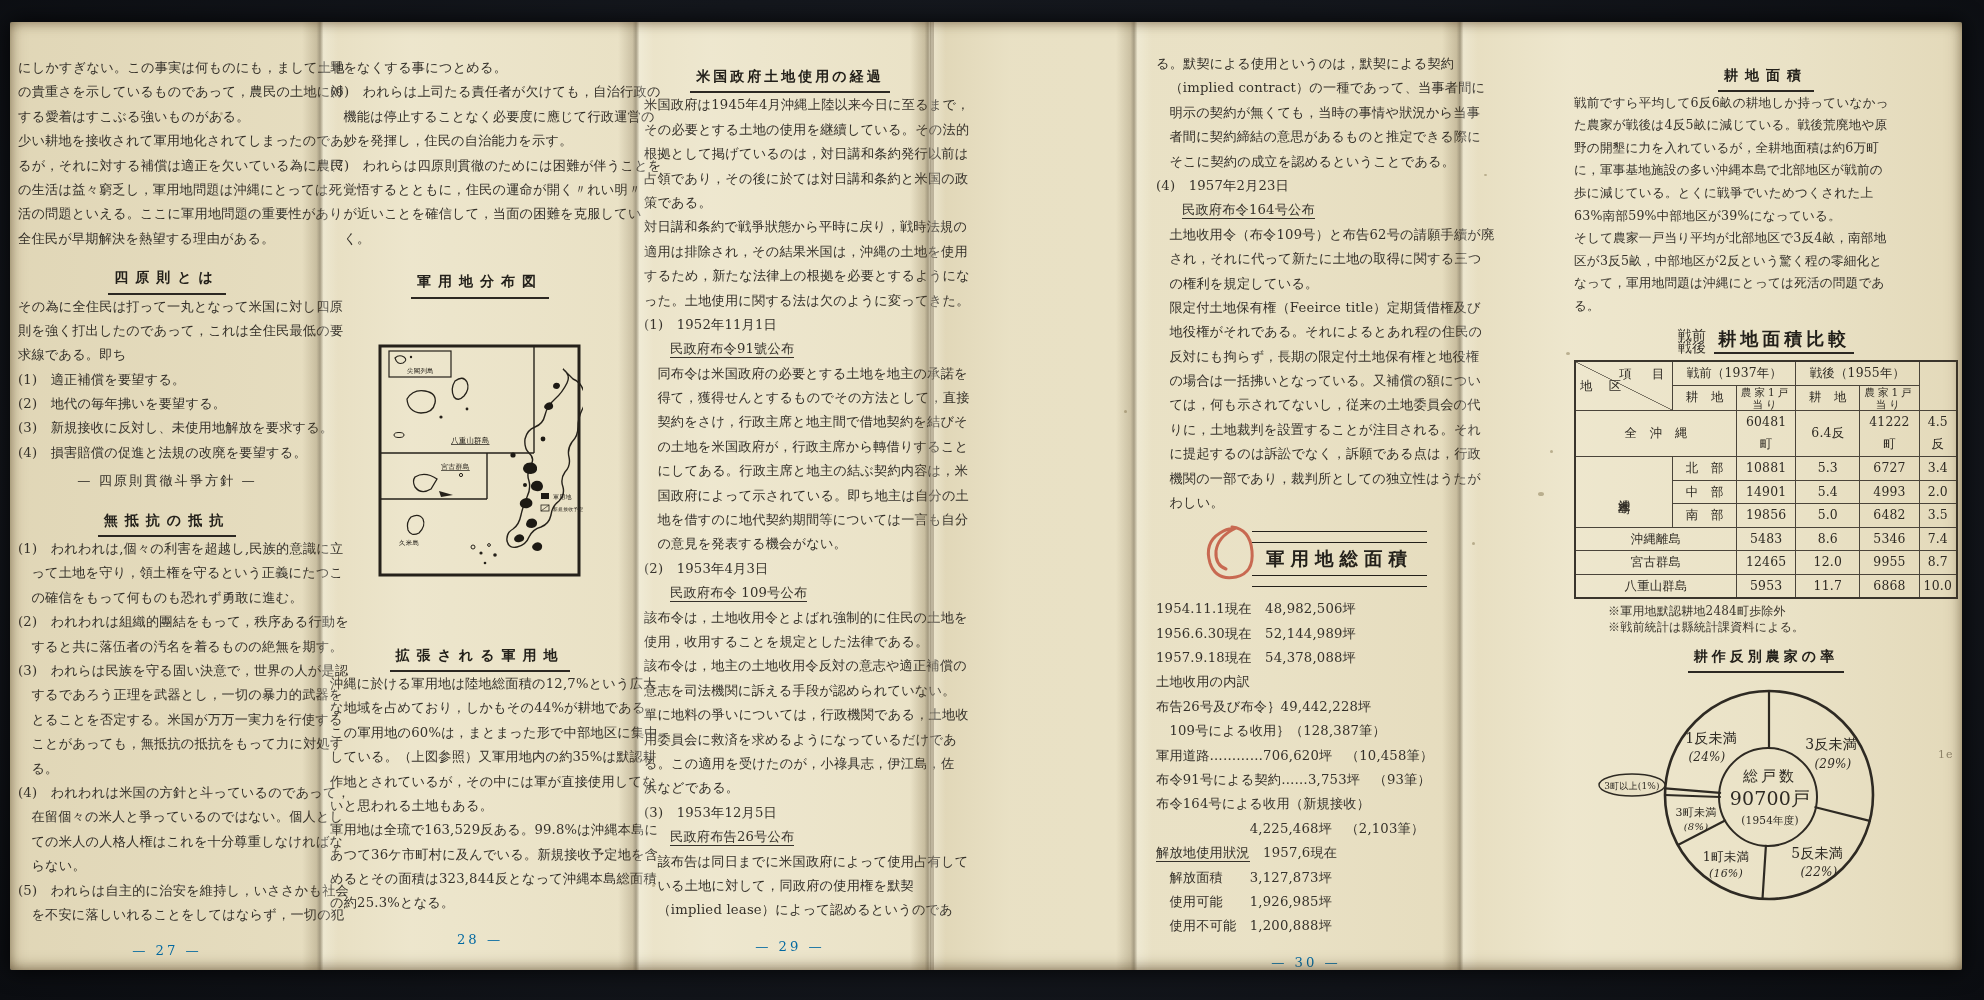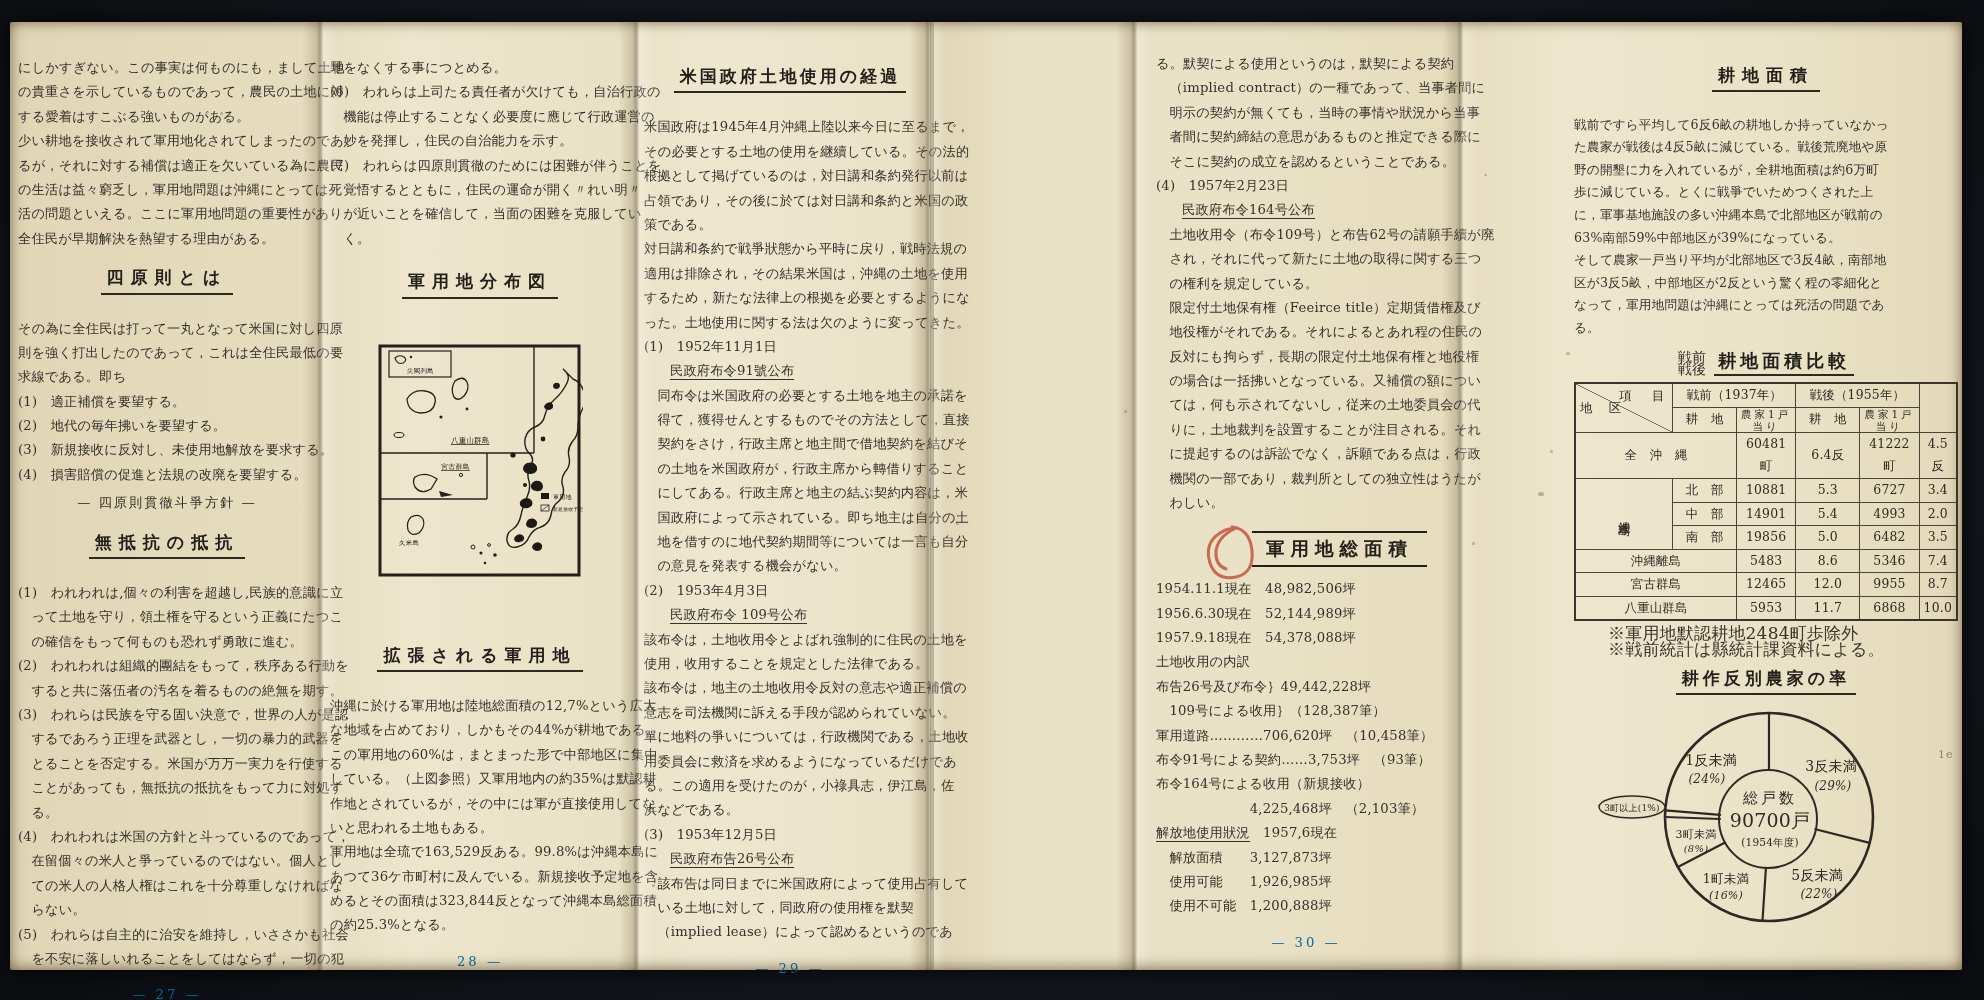--- a/index.html
+++ b/index.html
@@ -22,34 +22,34 @@
       rgba(238,230,204,.10) 1240px, rgba(215,200,160,.18) 1440px,
       rgba(255,251,235,.22) 1560px, rgba(242,236,212,.08) 1780px,
       rgba(210,194,152,.25) 1952px);}
   .fold{position:absolute;top:0;bottom:0;width:36px;pointer-events:none;
     background:linear-gradient(90deg, rgba(0,0,0,0) 0%, rgba(96,78,44,.22) 40%,
       rgba(58,46,26,.38) 50%, rgba(255,255,246,.28) 60%, rgba(0,0,0,0) 100%);}
   .seam{position:absolute;top:0;bottom:0;width:4px;background:rgba(74,58,30,.4);pointer-events:none;}
 
   .col{position:absolute;color:#35312a;font-size:13.2px;line-height:24.4px;letter-spacing:.2px;}
   .ln{white-space:pre;height:24.4px;overflow:visible;}
-  .h{font-weight:bold;font-size:17px;letter-spacing:7px;text-align:center;margin:14px auto 22px;
+  .h{font-weight:bold;font-size:14px;letter-spacing:7px;text-align:center;margin:14px auto 0;
      width:fit-content;border-bottom:2.5px solid #2c2822;padding:0 6px 3px;color:#23201a;}
   .motto{text-align:center;letter-spacing:2px;margin:4px 0;}
   .pgno{text-align:center;letter-spacing:3px;margin-top:12px;color:#0369a1;}
   .ul{border-bottom:1.5px solid #35312a;padding-bottom:1px;}
   .lawline{padding-left:26px;height:24.4px;}
 
   
   .map-wrap{margin:44px auto 0;width:206px;}
   .map-wrap svg{display:block;}
 
   
   .hbox-wrap{position:relative;width:fit-content;margin:16px 0 10px 96px;}
-  .hbox{border-top:1.5px solid #23201a;border-bottom:1.5px solid #23201a;padding:0 0;}
+  .hbox{border-top:1.5px solid #23201a;border-bottom:1.5px solid #23201a;padding:10px 0;}
   .hbox > span{display:block;border-top:1.5px solid #23201a;border-bottom:1.5px solid #23201a;
      padding:4px 14px;font-weight:bold;font-size:18.5px;letter-spacing:6px;color:#23201a;}
   .red-circle{position:absolute;left:-50px;top:-10px;}
 
   
   #col31{font-size:12.6px;line-height:22.6px;}
   #col31 .ln{height:22.6px;}
   .cmp-head{display:flex;justify-content:center;align-items:center;gap:8px;margin:10px 0 6px;}
   .cmp-prefix{font-size:14px;line-height:12px;color:#35312a;text-align:center;}
   .cmp-title{font-weight:bold;font-size:18px;letter-spacing:4px;border-bottom:2px solid #2c2822;
@@ -60,21 +60,21 @@
   td.corner{position:relative;width:102px;padding:0;
      background:linear-gradient(to top right, rgba(0,0,0,0) calc(50% - .7px), #4a443a, rgba(0,0,0,0) calc(50% + .7px));}
   td.corner .c-top{position:absolute;right:4px;top:1px;letter-spacing:4px;}
   td.corner .c-bot{position:absolute;left:4px;bottom:12px;letter-spacing:2px;}
   td.vert{width:26px;padding:0;}
   td.vert div{writing-mode:vertical-lr;text-orientation:upright;height:34px;margin:0 auto;
      line-height:14px;font-size:12px;letter-spacing:1px;}
   td.sub{width:52px;letter-spacing:3px;}
   td.num{width:60px;}
   td.small-h{font-size:10.5px;line-height:12px;}
-  .notes{font-size:17px;line-height:16px;margin:2px 0 0 34px;color:#3a352c;}
+  .notes{font-size:12px;line-height:16px;margin:2px 0 0 34px;color:#3a352c;}
   .pie-wrap{position:relative;margin:2px auto 0;width:344px;}
 
   .corner-mark{position:absolute;color:#8d8268;font-size:11px;letter-spacing:1px;}
   .spk{position:absolute;border-radius:50%;background:#7d6c44;opacity:.45;}
 </style>
 </head>
 <body>
 
 <div class="scene">
   <div class="pamphlet">
@@ -313,22 +313,22 @@
         </div>
       <div class="pgno">— 30 —</div>
     </div>
 
     <div class="col" id="col31" style="left:1564px;top:30px;width:384px;">
       <div class="h" style="margin-top:12px;">耕地面積</div>
       <div>
           <div class="ln">戦前ですら平均して6反6畝の耕地しか持っていなかっ</div>
           <div class="ln">た農家が戦後は4反5畝に減じている。戦後荒廃地や原</div>
           <div class="ln">野の開墾に力を入れているが，全耕地面積は約6万町</div>
+          <div class="ln">に，軍事基地施設の多い沖縄本島で北部地区が戦前の</div>
           <div class="ln">歩に減じている。とくに戦爭でいためつくされた上</div>
-          <div class="ln">に，軍事基地施設の多い沖縄本島で北部地区が戦前の</div>
           <div class="ln">63%南部59%中部地区が39%になっている。</div>
           <div class="ln">そして農家一戸当り平均が北部地区で3反4畝，南部地</div>
           <div class="ln">区が3反5畝，中部地区が2反という驚く程の零細化と</div>
           <div class="ln">なって，軍用地問題は沖縄にとっては死活の問題であ</div>
           <div class="ln">る。</div>
         </div>
 
       <div class="cmp-head">
         <div class="cmp-prefix">
           <div>戦前</div>

